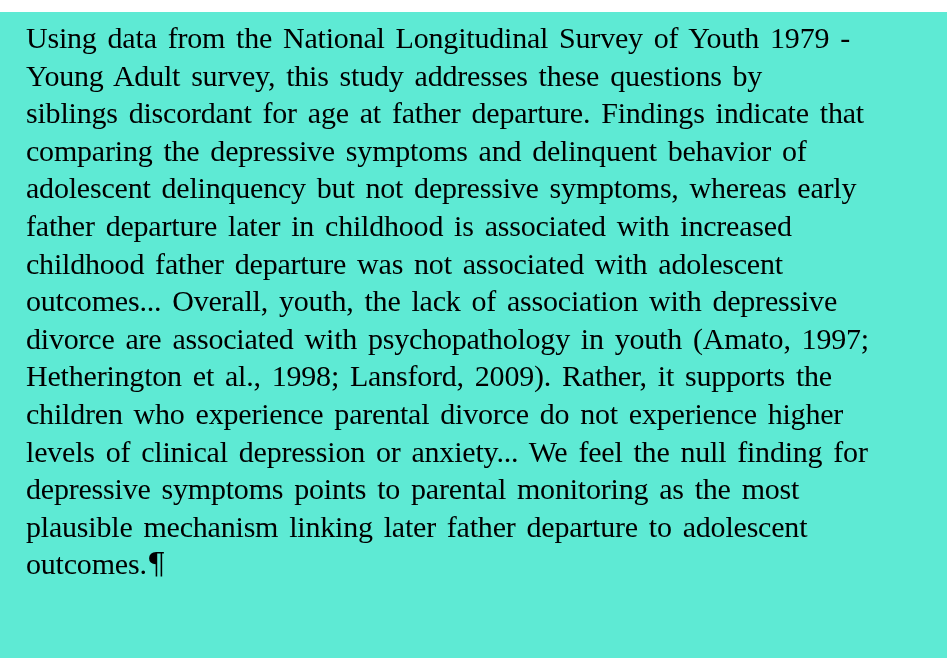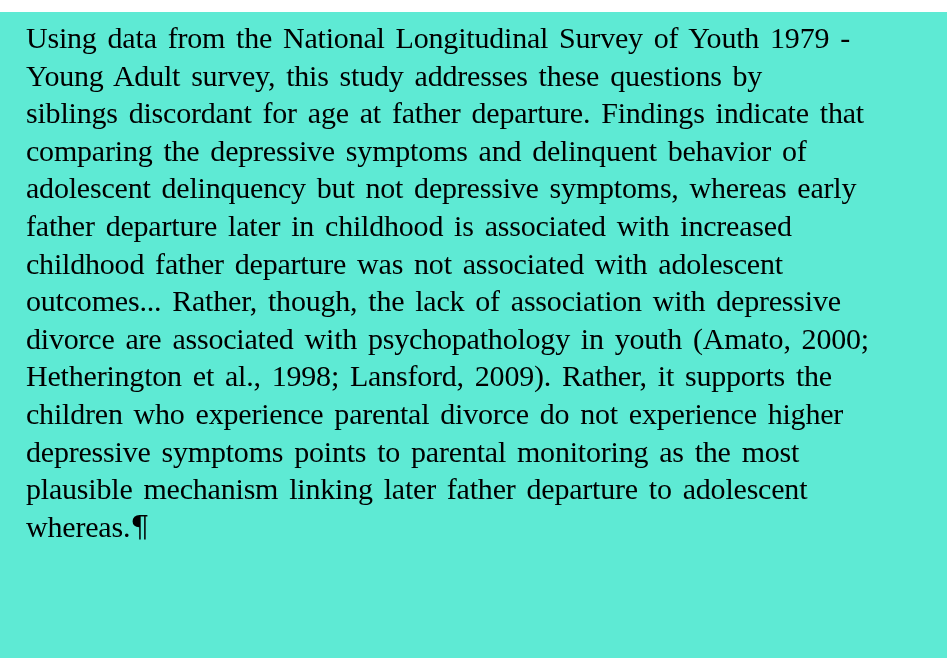--- a/index.html
+++ b/index.html
@@ -39,21 +39,22 @@
 
 <div class="page">
   <div class="para">
     <div class="line"><span>Using data from the National Longitudinal Survey of Youth 1979 -</span></div>
     <div class="line"><span>Young Adult survey, this study addresses these questions by</span></div>
     <div class="line"><span>siblings discordant for age at father departure. Findings indicate that</span></div>
     <div class="line"><span>comparing the depressive symptoms and delinquent behavior of</span></div>
     <div class="line"><span>adolescent delinquency but not depressive symptoms, whereas early</span></div>
     <div class="line"><span>father departure later in childhood is associated with increased</span></div>
     <div class="line"><span>childhood father departure was not associated with adolescent</span></div>
-    <div class="line"><span>outcomes... Rather, though, the lack of association with depressive</span></div>
-    <div class="line"><span>divorce are associated with psychopathology in youth (Amato, 2000;</span></div>
+    <div class="line"><span>outcomes... Overall, youth, the lack of association with depressive</span></div>
+    <div class="line"><span>divorce are associated with psychopathology in youth (Amato, 1997;</span></div>
     <div class="line"><span>Hetherington et al., 1998; Lansford, 2009). Rather, it supports the</span></div>
     <div class="line"><span>children who experience parental divorce do not experience higher</span></div>
+    <div class="line"><span>levels of clinical depression or anxiety... We feel the null finding for</span></div>
     <div class="line"><span>depressive symptoms points to parental monitoring as the most</span></div>
     <div class="line"><span>plausible mechanism linking later father departure to adolescent</span></div>
-    <div class="line"><span>whereas.</span><span class="pilcrow">¶</span></div>
+    <div class="line"><span>outcomes.</span><span class="pilcrow">¶</span></div>
   </div>
 </div>
 
 </body></html>

